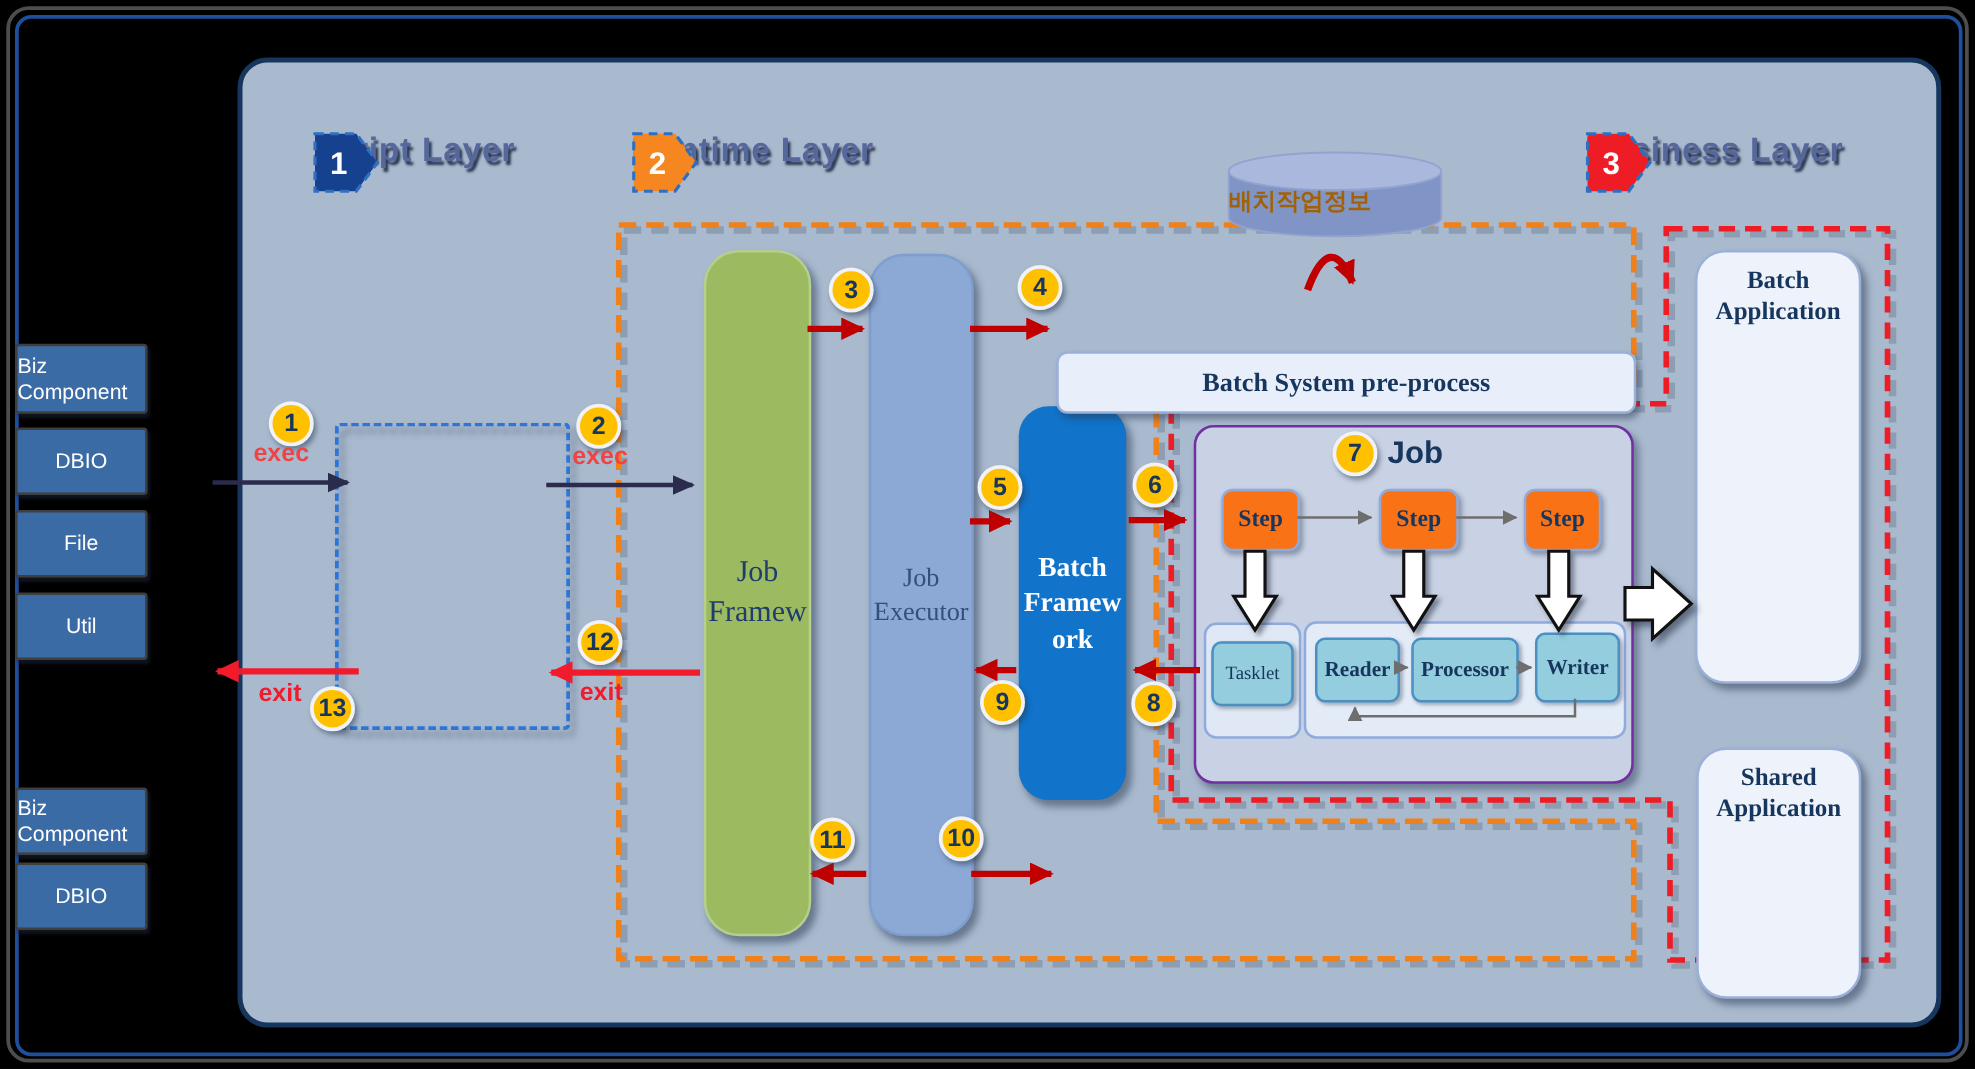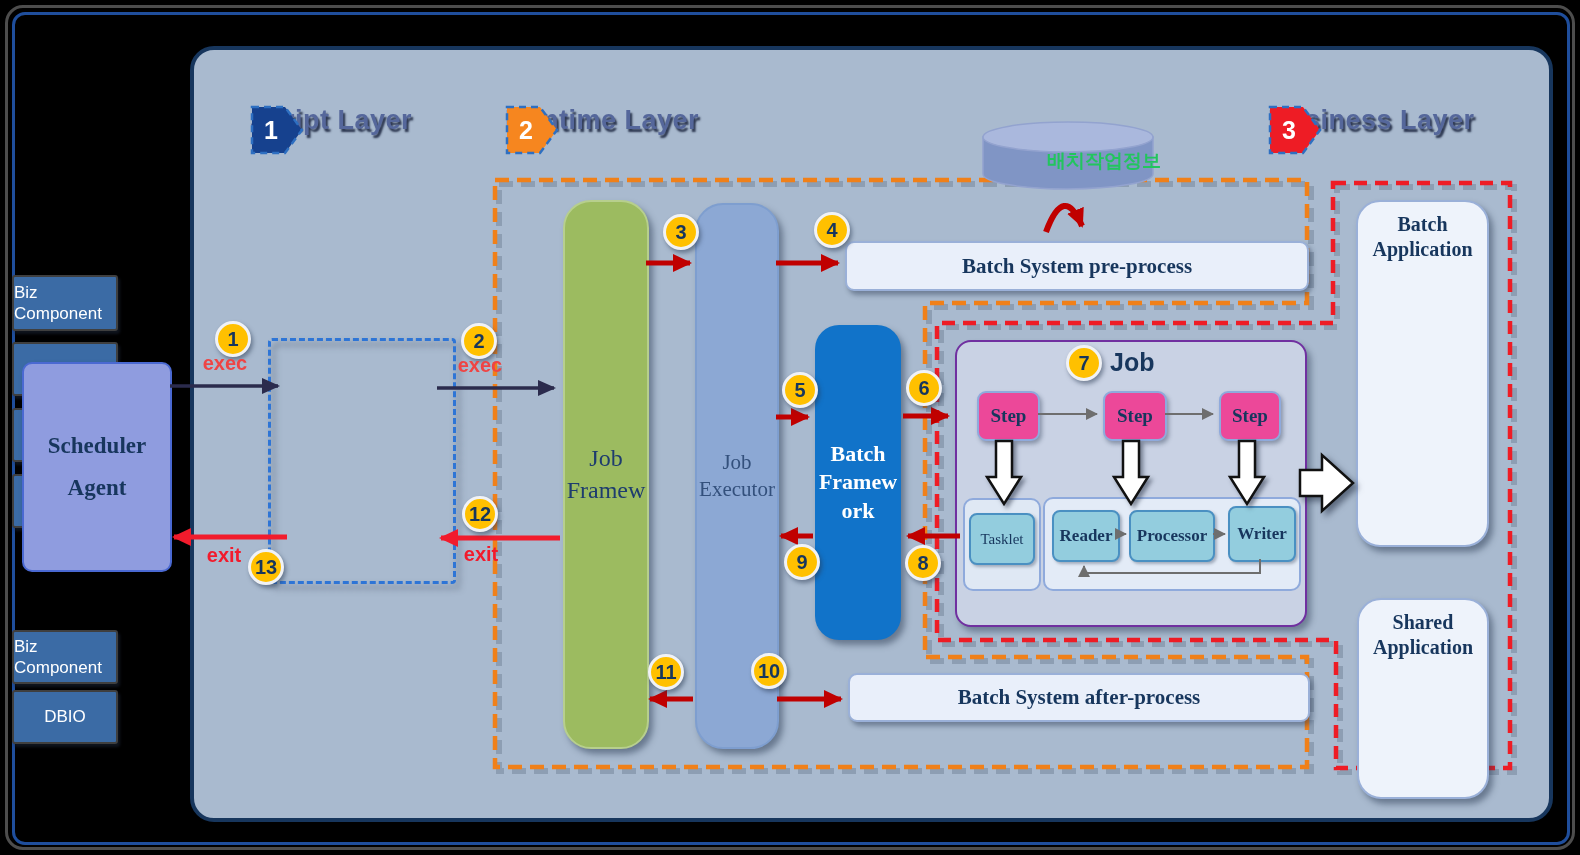--- a/index.html
+++ b/index.html
@@ -20,44 +20,44 @@
   .scheduler{background:#8f9cdf;border:2px solid #4a69d2;border-radius:10px;flex-direction:column;gap:16px;
              color:#17365d;font-size:23px;font-weight:bold;box-shadow:4px 5px 6px rgba(0,0,0,.6);z-index:2;}
   .shell-dash{border:3px dashed #2e75d6;border-radius:4px;z-index:2;filter:drop-shadow(4px 5px 3px rgba(30,40,60,.5));}
   .shell{background:#c2c2c2;border:2px solid #98a8c8;border-radius:6px;color:#17365d;font-size:20px;font-weight:bold;
          line-height:1.28;z-index:3;box-shadow:3px 4px 5px rgba(40,55,80,.4);}
   .pill{border-radius:28px;z-index:2;box-shadow:4px 5px 6px rgba(40,55,80,.5);flex-direction:column;line-height:1.3;}
   .runner{background:#9cbb60;border:2px solid #b7cf8d;color:#1e3c6e;font-size:24px;font-weight:500;}
   .executor{background:#8ca8d4;border:2px solid #7e9ecf;color:#33507c;font-size:21px;font-weight:500;}
   .framework{background:#1173c9;border:none;color:#fff;font-size:22px;font-weight:bold;border-radius:24px;}
   .process{background:#e9effa;border:2px solid #9ab0d8;border-radius:9px;color:#17365d;font-size:21px;font-weight:bold;
-           z-index:2;box-shadow:3px 4px 5px rgba(40,55,80,.45);}
+           z-index:2;box-shadow:3px 4px 5px rgba(40,55,80,.45);margin-top:40px;}
   .jobbox{background:#c9d2e4;border:2.5px solid #7030a0;border-radius:16px;z-index:2;box-shadow:4px 5px 6px rgba(40,55,80,.45);}
-  .step{background:#ec4899;border:2px solid #8faadc;border-radius:9px;color:#17365d;font-size:19px;font-weight:bold;z-index:3;
+  .step{background:#f97316;border:2px solid #8faadc;border-radius:9px;color:#17365d;font-size:19px;font-weight:bold;z-index:3;
         box-shadow:2px 3px 4px rgba(40,55,80,.4);}
   .subcontainer{background:#dfe8f4;border:2px solid #8faadc;border-radius:10px;z-index:3;}
   .teal{background:#93cdde;border:2px solid #4a90c2;border-radius:8px;color:#17365d;z-index:4;box-shadow:2px 2px 3px rgba(40,55,80,.35);}
   .appbox{background:#eef3fb;border:2px solid #9ab0d8;border-radius:24px;z-index:2;flex-direction:column;justify-content:flex-start;
           box-shadow:4px 5px 6px rgba(40,55,80,.5);}
   .app-title{color:#17365d;font-size:20px;font-weight:bold;line-height:1.25;margin-top:10px;}
   .app-item{background:#3b6ba5;border:2px solid #3f3f3f;border-radius:3px;color:#fff;font-size:17px;line-height:1.25;
             display:flex;align-items:center;justify-content:center;text-align:left;position:absolute;left:12px;width:102px;
             box-shadow:2px 3px 3px rgba(30,40,60,.5);}
   
   .badge{position:absolute;width:36px;height:36px;border-radius:50%;background:#ffc000;border:3px solid #f0f2f6;
          display:flex;align-items:center;justify-content:center;color:#17365d;font-size:20px;font-weight:bold;z-index:7;
          box-shadow:2px 3px 4px rgba(40,55,80,.5);box-sizing:border-box;}
   .caption{position:absolute;width:80px;text-align:center;font-size:20px;font-weight:bold;z-index:7;}
   .cap-exec{color:#ef4444;}
   .cap-exit{color:#f21b2c;}
   .joblabel{position:absolute;color:#17365d;font-size:25px;font-weight:bold;z-index:4;}
   svg{position:absolute;left:0;top:0;overflow:visible;}
   .lines-under{z-index:1;pointer-events:none;}
   .lines-over{z-index:5;pointer-events:none;}
-  .cyl-text{position:absolute;color:#22c55e;font-size:19px;font-weight:bold;z-index:3;text-align:center;margin-left:36px;}
+  .cyl-text{position:absolute;color:#a16207;font-size:19px;font-weight:bold;z-index:3;text-align:left;}
 </style>
 </head>
 <body>
 
 <div class="stage">
   <div class="frame-gray"></div>
   <div class="frame-blue"></div>
   <div class="panel"></div>
 
   <svg class="lines-under" width="1580" height="855" viewBox="0 0 1580 855">
@@ -88,43 +88,38 @@
     </svg>
     <span class="layer-label">Business Layer</span>
   </div>
 
   <svg class="abs" style="left:0;top:0;z-index:2;" width="1580" height="855" viewBox="0 0 1580 855">
     <path d="M983,137 L983,174 A85,15 0 0 0 1153,174 L1153,137 Z" fill="#8095c5" stroke="#93a3cf" stroke-width="1.5"></path>
     <ellipse cx="1068" cy="137" rx="85" ry="15" fill="#aab8dd" stroke="#93a3cf" stroke-width="1.5"></ellipse>
   </svg>
   <div class="cyl-text" style="left:983px;top:148px;width:170px;">배치작업정보</div>
 
-  <div class="box scheduler" style="left:22px;top:362px;width:146px;height:206px;">
-    <span>Scheduler</span>
-    <span>Agent</span>
-  </div>
 
   <div class="box shell-dash" style="left:268px;top:338px;width:182px;height:240px;"></div>
 
   <div class="box pill runner" style="left:563px;top:200px;width:82px;height:545px;">
     <span>Job</span>
     <span>Framew</span>
   </div>
   <div class="box pill executor" style="left:695px;top:203px;width:80px;height:542px;">
     <span>Job</span>
     <span>Executor</span>
   </div>
   <div class="box pill framework" style="left:815px;top:325px;width:86px;height:315px;">
     <span>Batch</span>
     <span>Framew</span>
     <span>ork</span>
   </div>
 
   <div class="box process" style="left:845px;top:241px;width:460px;height:46px;">Batch System pre-process</div>
-  <div class="box process" style="left:848px;top:673px;width:458px;height:45px;">Batch System after-process</div>
 
   <div class="box jobbox" style="left:955px;top:340px;width:348px;height:283px;"></div>
   <div class="joblabel" style="left:1110px;top:348px;">Job</div>
   <div class="box step" style="left:977px;top:391px;width:59px;height:46px;">Step</div>
   <div class="box step" style="left:1103px;top:391px;width:60px;height:46px;">Step</div>
   <div class="box step" style="left:1219px;top:391px;width:58px;height:46px;">Step</div>
 
   <div class="box subcontainer" style="left:963px;top:498px;width:74px;height:89px;"></div>
   <div class="box teal" style="left:969px;top:513px;width:62px;height:48px;font-size:15px;">Tasklet</div>
 

